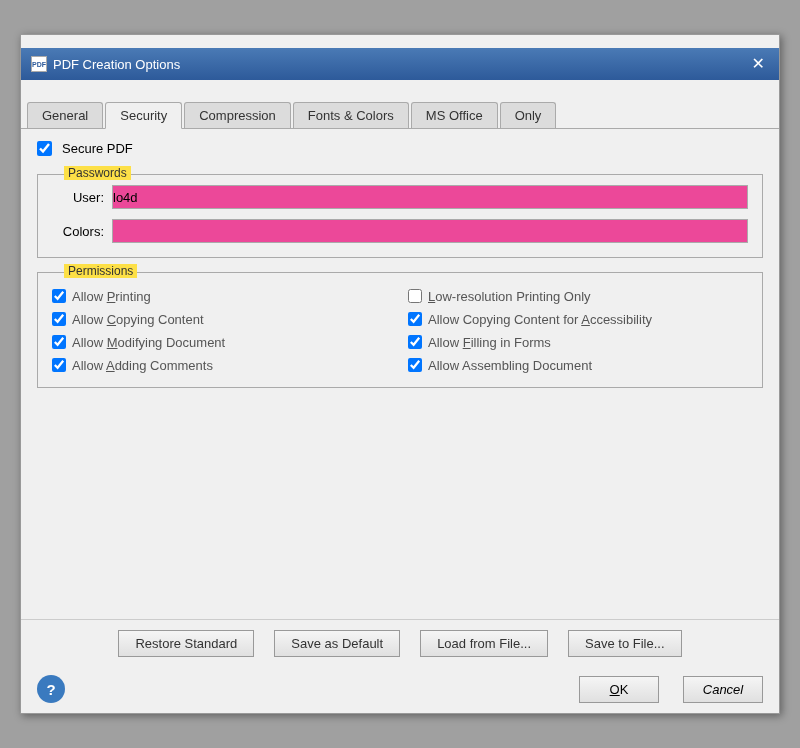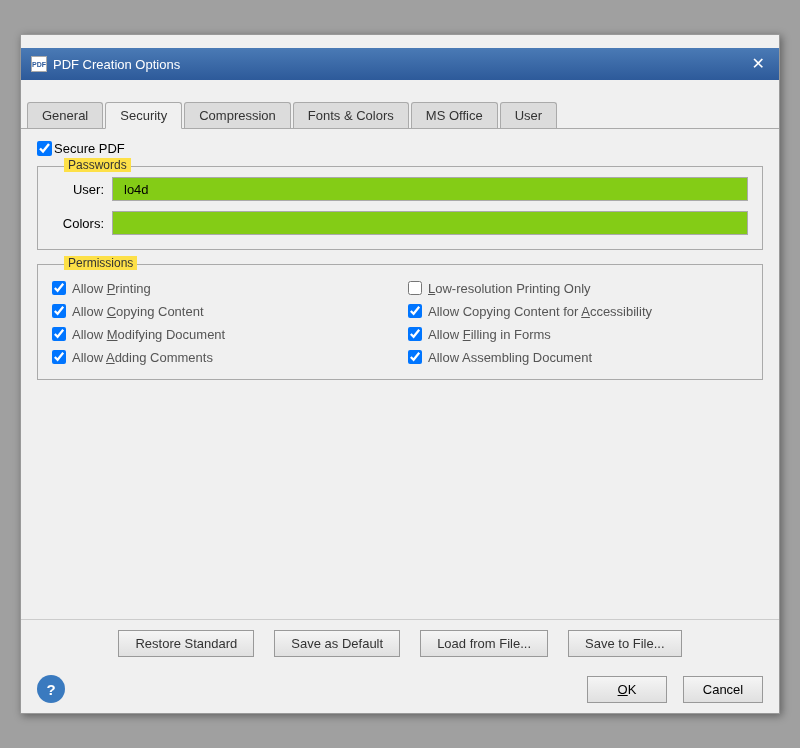--- a/index.html
+++ b/index.html
@@ -87,22 +87,22 @@
       font-weight: normal;
       text-align: center;
     }
     .content {
       padding: 12px 16px;
       flex: 1;
     }
     .secure-pdf-row {
       display: flex;
       align-items: flex-end;
-      gap: 2px;
-      margin-bottom: 10px;
+      gap: 10px;
+      margin-bottom: 18px;
     }
     .secure-pdf-row input[type="checkbox"] {
       width: 15px;
       height: 15px;
       cursor: pointer;
     }
     .group-box {
       border: 1px solid #aaa;
       padding: 10px 14px 14px 14px;
       margin-bottom: 14px;
@@ -126,23 +126,23 @@
     .password-row:last-child { margin-bottom: 0; }
     .password-label {
       width: 52px;
       text-align: right;
       font-size: 13px;
     }
     .password-input {
       flex: 1;
       height: 24px;
       border: 1px solid #aaa;
-      padding: 2px 11px;
-      font-size: 13px;
-      background: #84cc16;
+      padding: 2px 0;
+      font-size: 13px;
+      background: #ec4899;
       outline: none;
     }
     .permissions-grid {
       display: grid;
       grid-template-columns: 1fr 1fr;
       gap: 8px 16px;
       margin-top: 6px;
     }
     .perm-item {
       display: flex;
@@ -188,37 +188,38 @@
       color: white;
       font-size: 15px;
       font-weight: bold;
       cursor: pointer;
       display: flex;
       align-items: center;
       justify-content: center;
     }
     .ok-cancel-group {
       display: flex;
-      gap: 16px;
+      gap: 24px;
     }
     .btn-ok {
       min-width: 80px;
       padding: 5px 16px;
       border: 1px solid #999;
       background: linear-gradient(to bottom, #f5f5f5, #e0e0e0);
       cursor: pointer;
       font-size: 13px;
     }
     .btn-cancel {
       min-width: 80px;
       padding: 5px 16px;
       border: 1px solid #999;
       background: linear-gradient(to bottom, #f5f5f5, #e0e0e0);
       cursor: pointer;
       font-size: 13px;
+      font-style: italic;
     }
     .underline { text-decoration: underline; }
   </style>
 </head>
 <body>
 
 <div class="dialog">
 
   <div class="title-bar">
     <div class="title-bar-left">
@@ -229,21 +230,21 @@
     </div>
     <button class="close-btn">✕</button>
   </div>
 
   <div class="tab-bar">
     <div class="tab">General</div>
     <div class="tab active">Security</div>
     <div class="tab">Compression</div>
     <div class="tab">Fonts &amp; Colors</div>
     <div class="tab">MS Office</div>
-    <div class="tab">User</div>
+    <div class="tab">Only</div>
   </div>
 
   <div class="content">
 
     <div class="secure-pdf-row">
       <input type="checkbox" id="securePdf" checked="" style="">
       <label for="securePdf">
         <span>Secure PDF</span>
       </label>
     </div>

